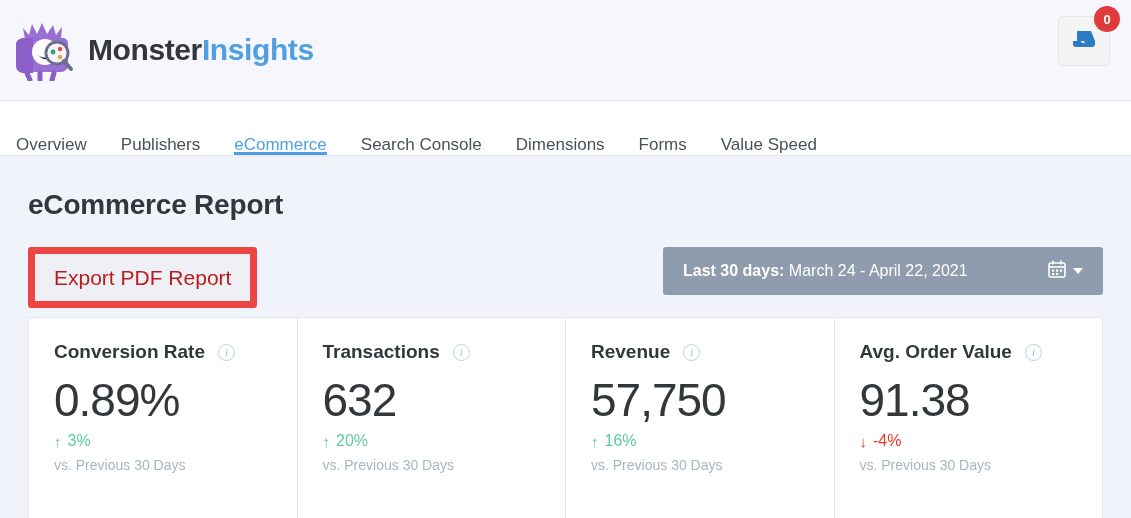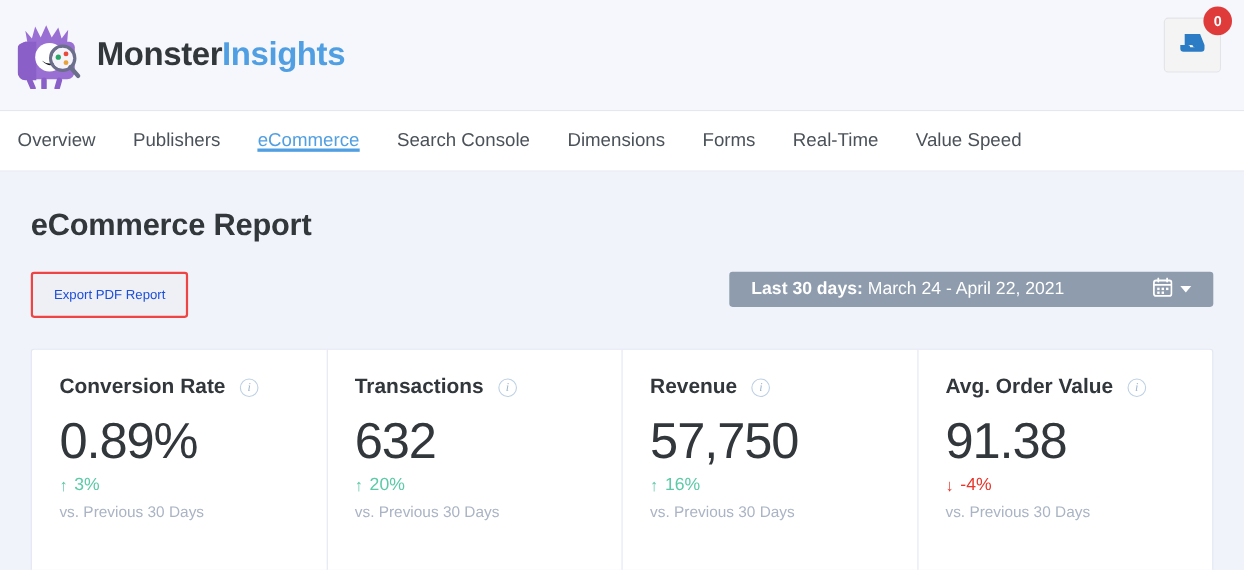--- a/index.html
+++ b/index.html
@@ -80,21 +80,21 @@
     box-sizing: border-box;
   }
 
   
   .nav {
     height: 56px;
     background: #ffffff;
     border-top: 1px solid #e4e7f2;
     border-bottom: 1px solid #e4e7f2;
     display: flex;
-    align-items: center;
+    align-items: flex-end;
     padding: 0 16px;
     box-sizing: border-box;
   }
   .nav-item {
     display: flex;
     align-items: center;
     padding: 0 17px;
     font-size: 17px;
     color: #4a5158;
     position: relative;
@@ -126,32 +126,32 @@
 
   .controls {
     margin-top: 26px;
     display: flex;
     align-items: flex-start;
     justify-content: space-between;
     height: 48px;
   }
   .export-btn {
     background: #eef0f6;
-    border: 2px solid #ef4444;
+    border: 7px solid #ef4444;
     border-radius: 3px;
-    color: #1d4ed8;
-    font-size: 12px;
+    color: #b91c1c;
+    font-size: 21px;
     padding: 13px 19px;
     line-height: 1;
     box-sizing: border-box;
     white-space: nowrap;
   }
   .daterange {
     width: 440px;
-    height: 32px;
+    height: 48px;
     background: #8e9cad;
     border-radius: 3px;
     display: flex;
     align-items: center;
     justify-content: space-between;
     padding: 0 20px;
     box-sizing: border-box;
     color: #ffffff;
     font-size: 16px;
   }
@@ -273,21 +273,20 @@
   </div>
 </div>
 
 <div class="nav">
   <div class="nav-item">Overview</div>
   <div class="nav-item">Publishers</div>
   <div class="nav-item active">eCommerce</div>
   <div class="nav-item">Search Console</div>
   <div class="nav-item">Dimensions</div>
   <div class="nav-item">Forms</div>
-  <div class="nav-item">Real-Time</div>
   <div class="nav-item">Value Speed</div>
 </div>
 
 <div class="main">
   <h1 class="page-title">eCommerce Report</h1>
 
   <div class="controls">
     <button class="export-btn">Export PDF Report</button>
 
     <div class="daterange">

